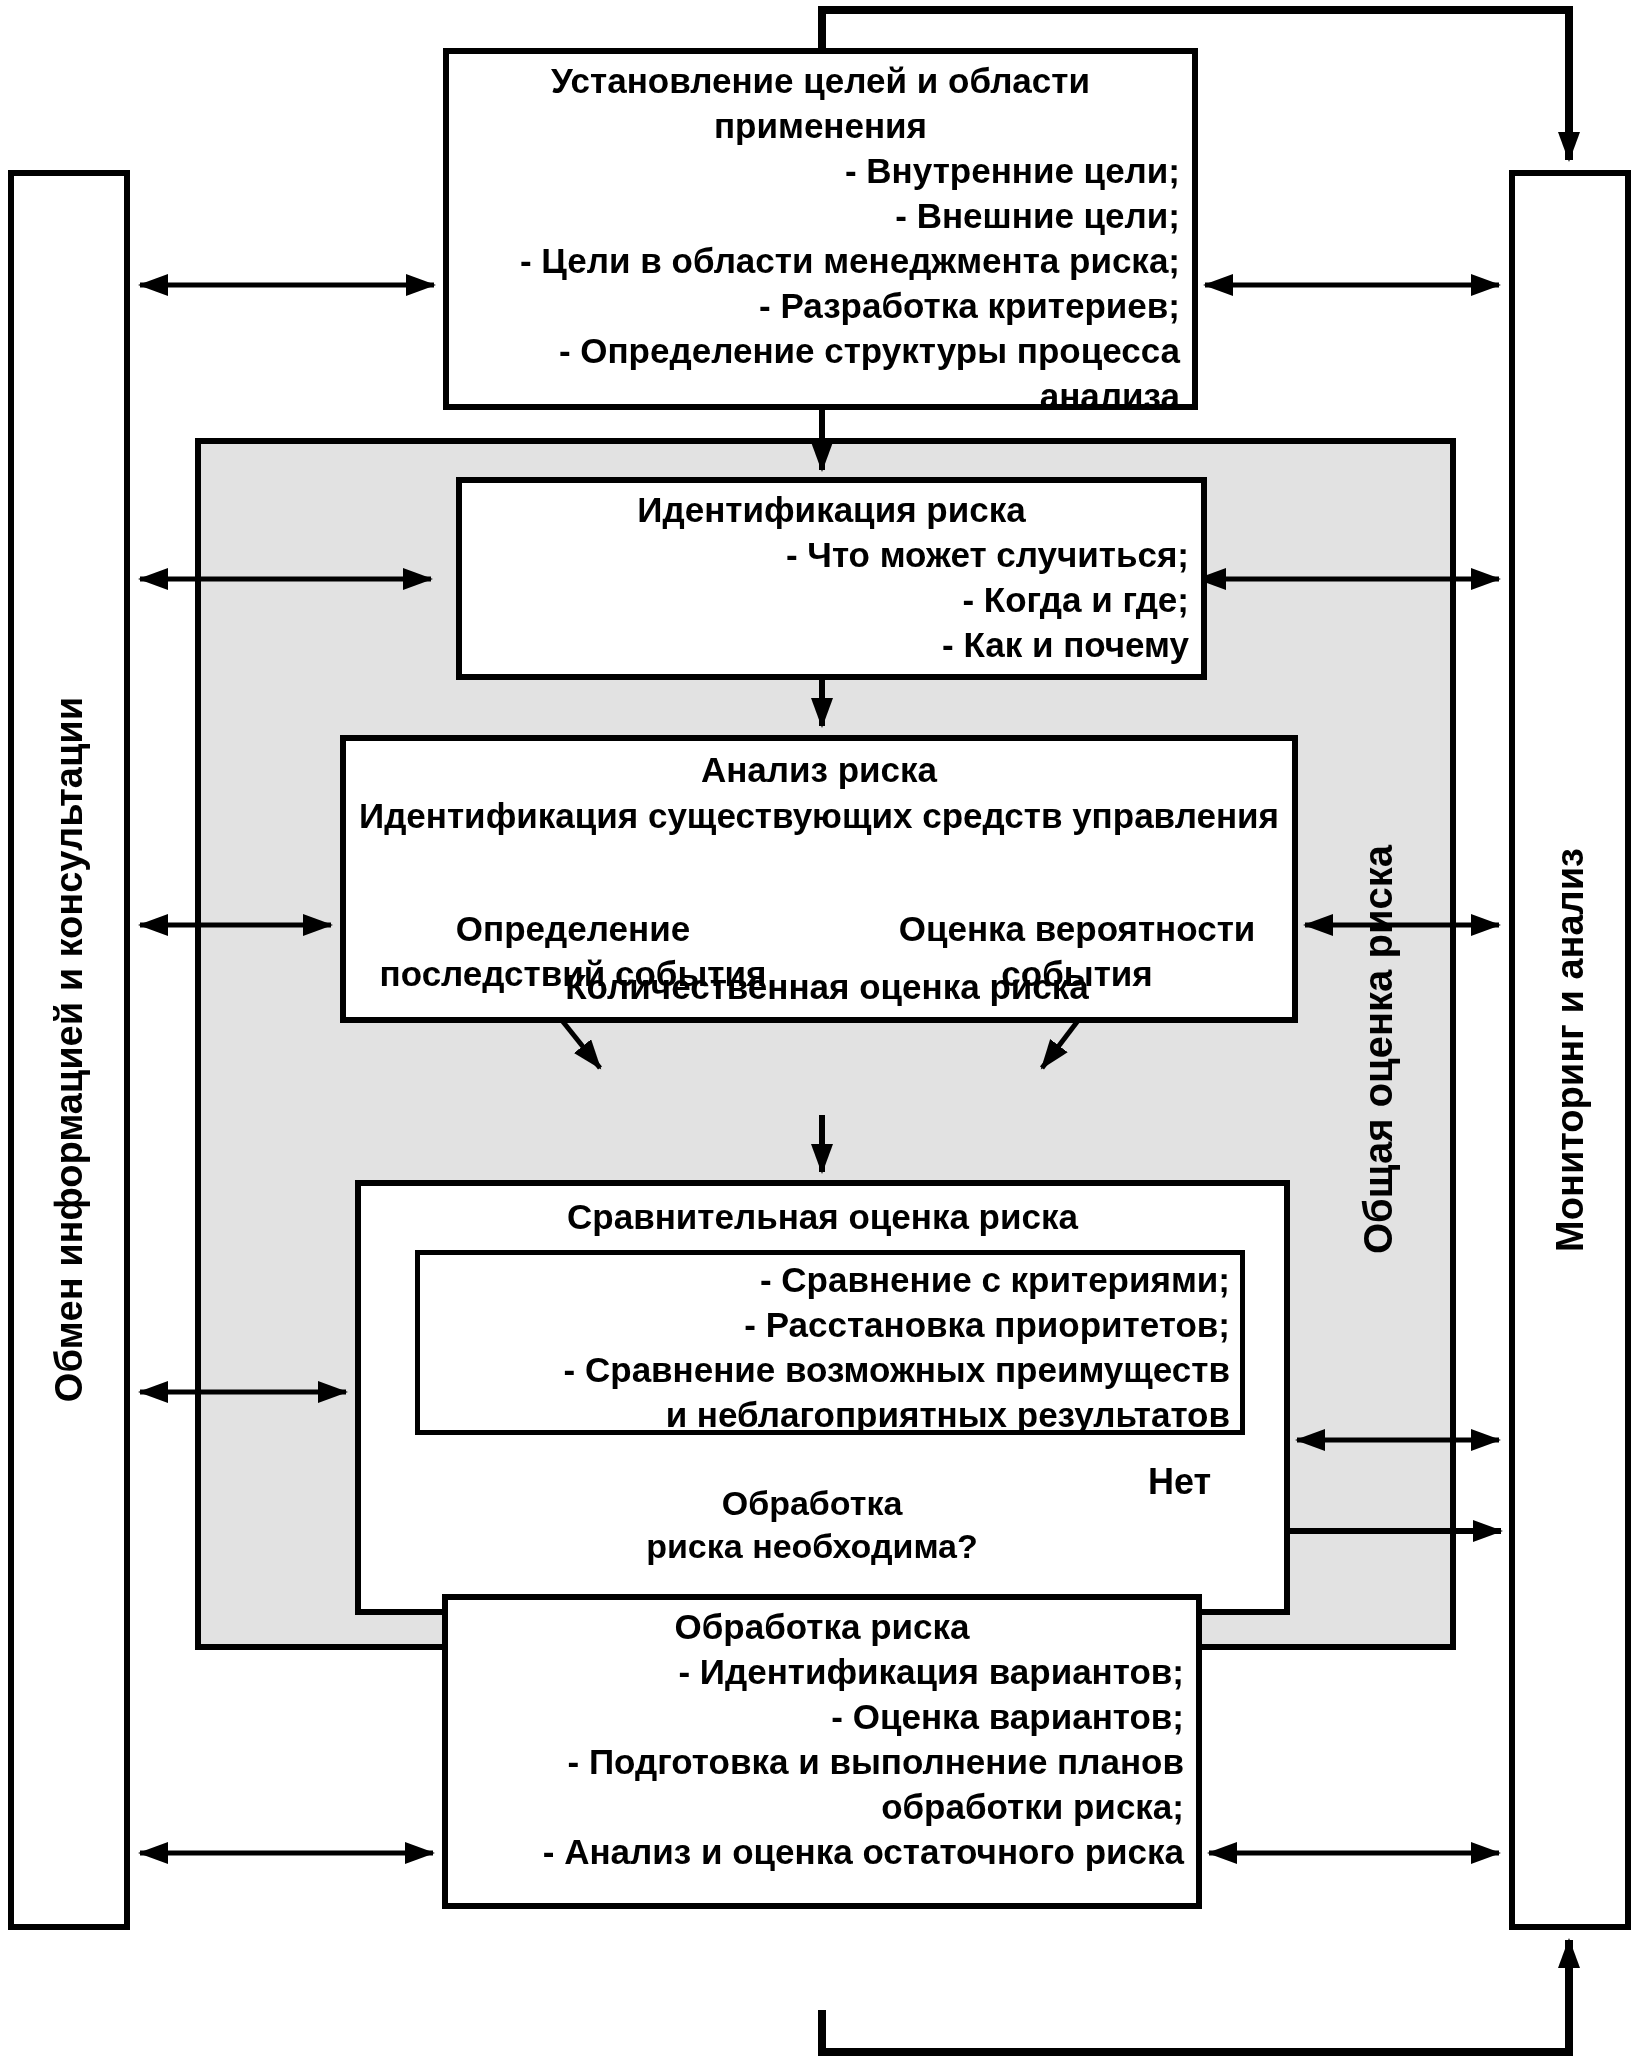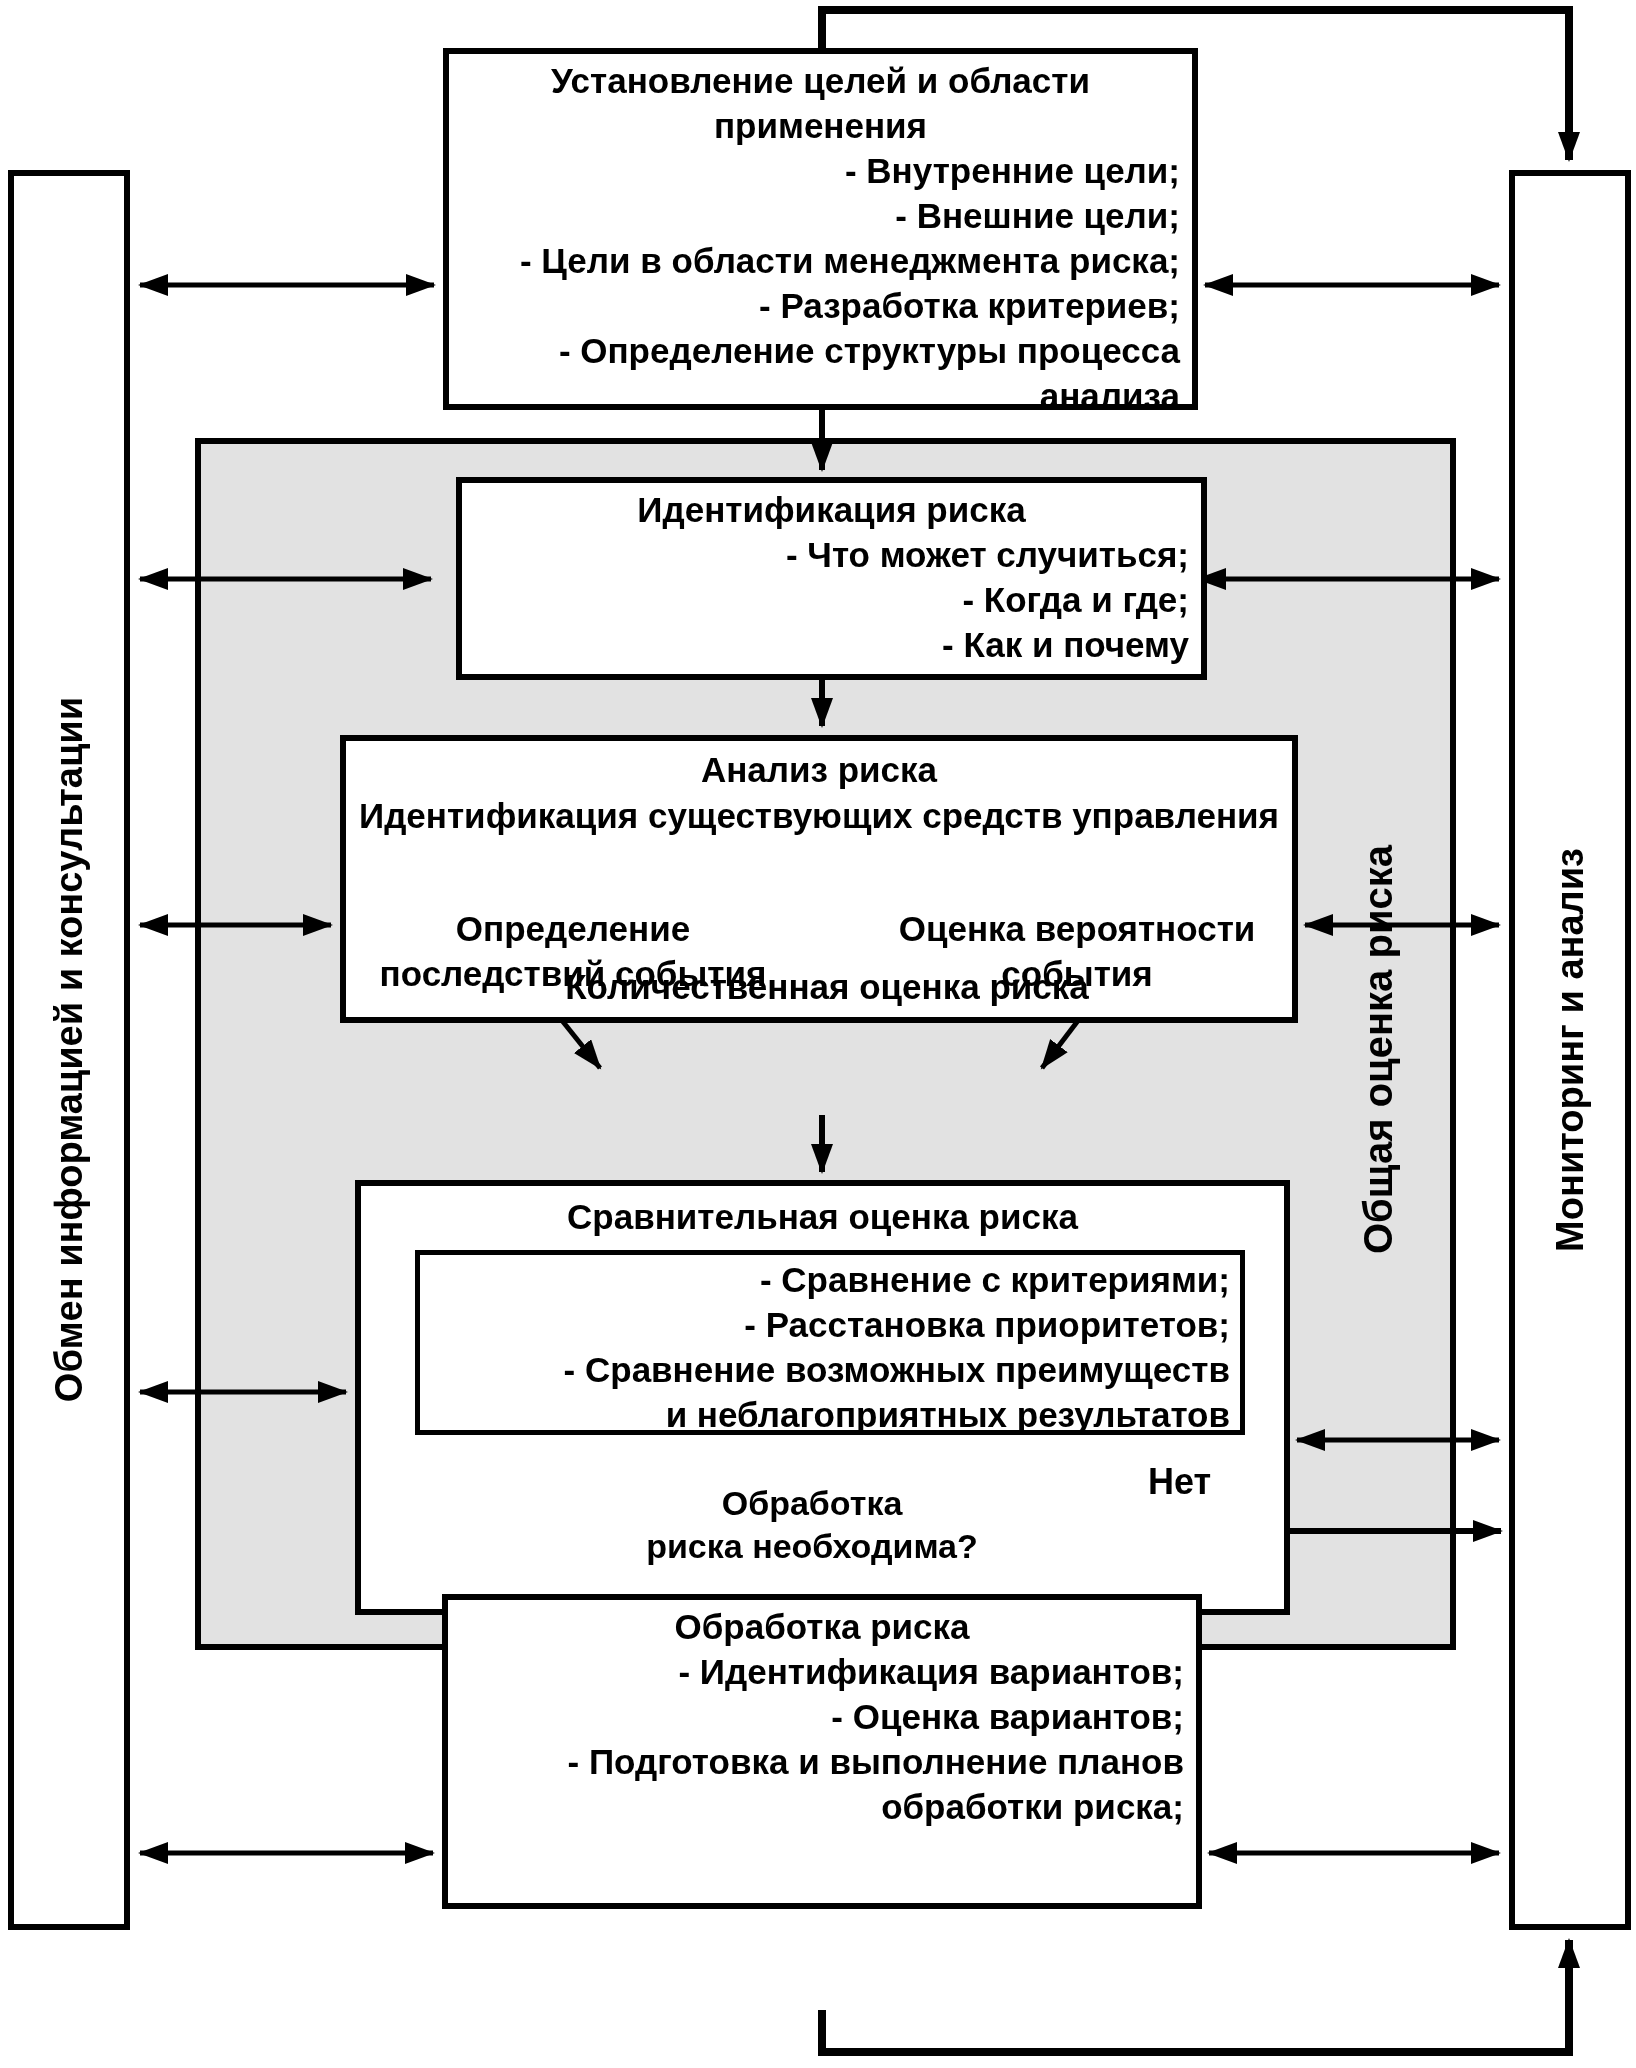--- a/index.html
+++ b/index.html
@@ -145,16 +145,17 @@
   <div class="small-label layer3" style="left:1148px;top:1462px;">Нет</div>
   <div class="small-label layer3" style="left:842px;top:1628px;">Да</div>
 
   <div class="box layer3" style="left:442px;top:1594px;width:760px;height:315px;">
     <div class="box-title">Обработка риска</div>
     <div class="bullets">
         <div class="bullet">- Идентификация вариантов;</div>
         <div class="bullet">- Оценка вариантов;</div>
         <div class="bullet">- Подготовка и выполнение планов
 обработки риска;</div>
+        <div class="bullet">- Анализ и оценка остаточного риска</div>
       </div>
   </div>
 
 </div>
 
 </body></html>

